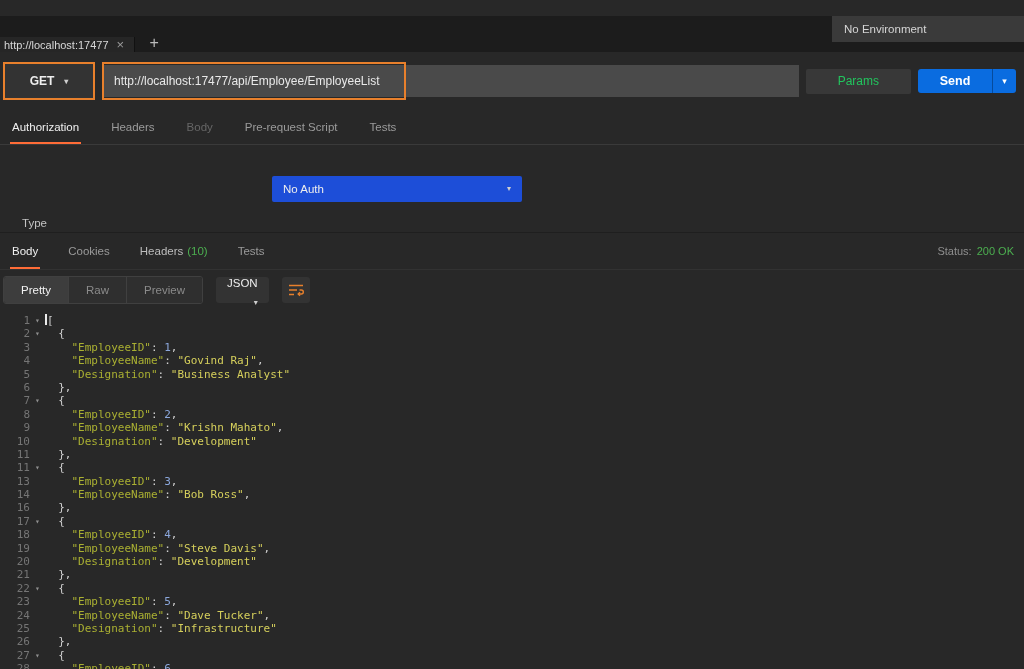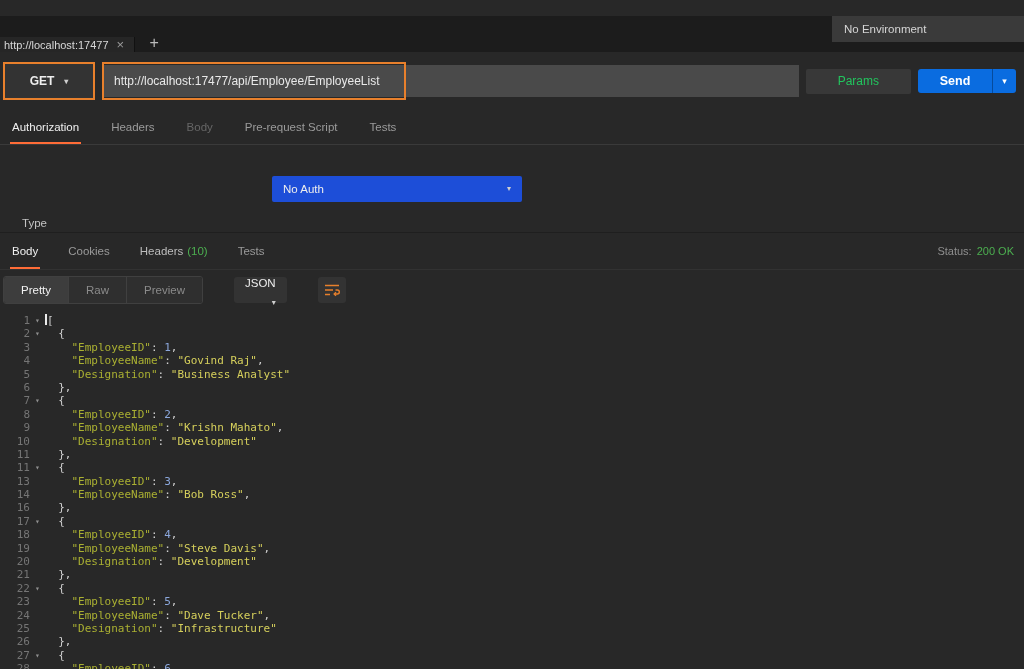--- a/index.html
+++ b/index.html
@@ -49,21 +49,21 @@
   .rtab2{font-size:11.5px;color:#9a9a9a;position:relative;display:flex;align-items:center;gap:4px;padding:0 2px;cursor:pointer;}
   .rtab2.active{color:#f0f0f0;}
   .rtab2.active::after{content:"";position:absolute;left:0;right:0;bottom:0;height:2px;background:var(--accent);}
   .rtab2 .count{color:var(--count-green);}
   .rtab2.light{color:#bdbdbd;}
   .status{margin-left:auto;display:flex;align-items:center;gap:5px;font-size:11px;}
   .status-label{color:#8f8f8f;}
   .status-value{color:var(--status-green);}
 
   
-  .resp-controls{flex:0 0 40px;display:flex;align-items:center;gap:31px;padding:0 3px;}
+  .resp-controls{flex:0 0 40px;display:flex;align-items:center;gap:13px;padding:0 3px;}
   .view-group{display:flex;border:1px solid #404040;border-radius:3px;overflow:hidden;}
   .vbtn{background:#2f2f2f;color:#8b8b8b;border:none;border-right:1px solid #404040;height:26px;padding:0 17px;font-size:11.5px;}
   .vbtn:last-child{border-right:none;}
   .vbtn.active{background:#3d3d3d;color:#f2f2f2;}
   .format-select{height:26px;background:#333;display:flex;align-items:flex-end;gap:9px;padding:0 11px;font-size:11.5px;
                  color:#eee;border-radius:3px;cursor:pointer;flex-direction:column;}
   .wrap-btn{width:28px;height:26px;background:#333;border:none;border-radius:3px;display:flex;align-items:center;justify-content:center;}
   .chev{font-size:8px;color:#cfcfcf;}
 
   

